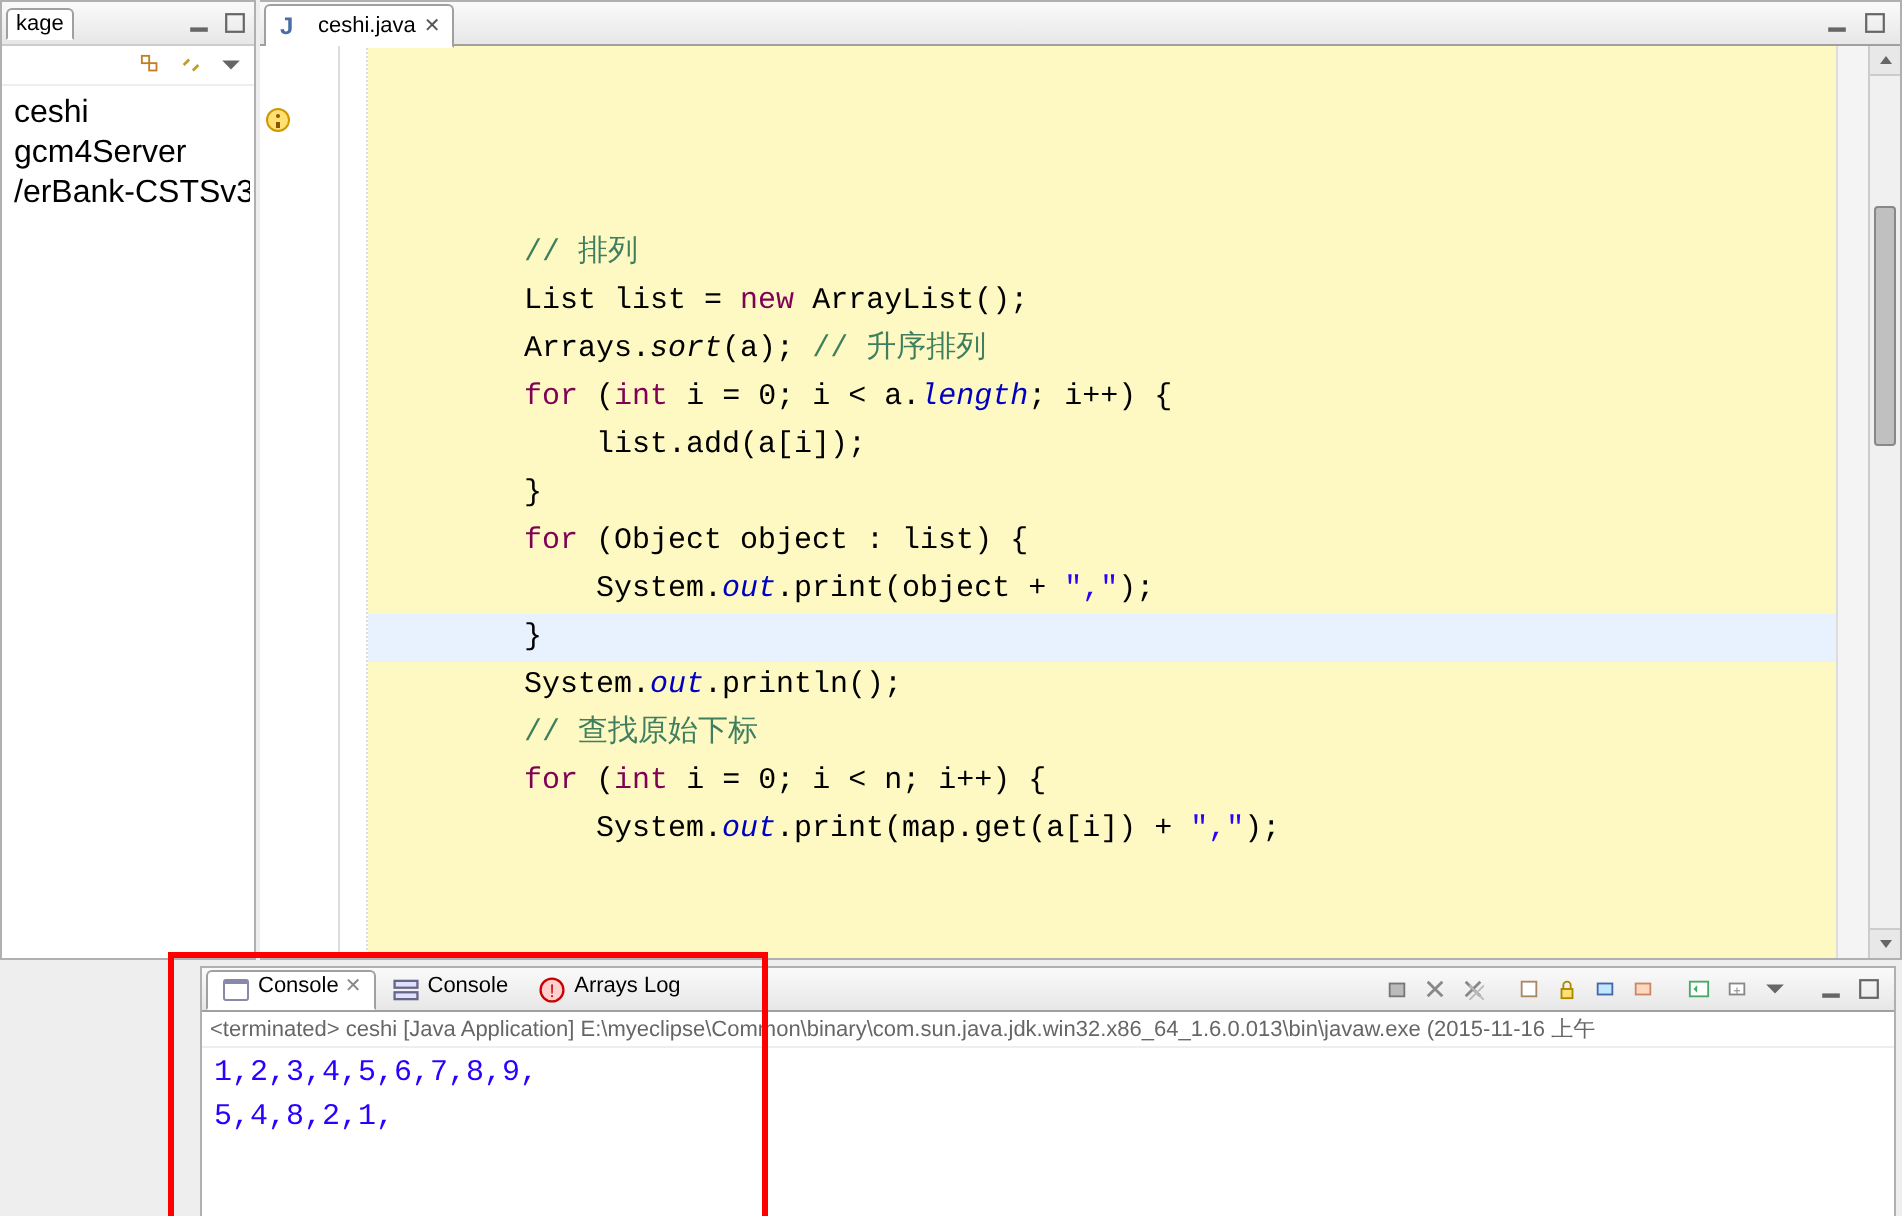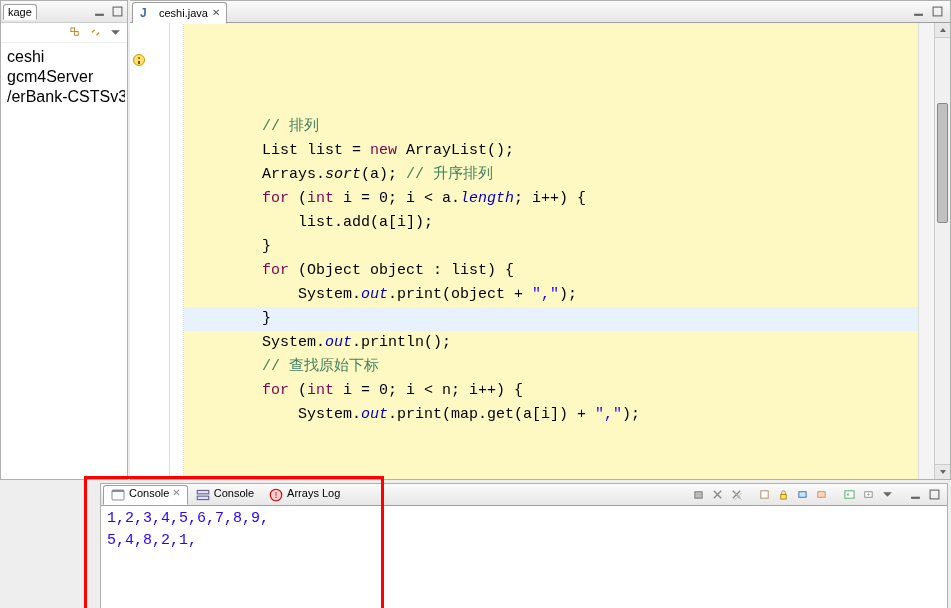--- a/index.html
+++ b/index.html
@@ -437,15 +437,16 @@
             <rect x="1" y="7" width="8" height="2" fill="#666"></rect>
           </svg>
         </div>
       <div class="mini-btn">
           <svg viewBox="0 0 10 10">
             <rect x="1" y="1" width="8" height="8" fill="none" stroke="#666"></rect>
           </svg>
         </div>
     </div>
   </div>
+  <div class="bp-status">&lt;terminated&gt; ceshi [Java Application] E:\myeclipse\Common\binary\com.sun.java.jdk.win32.x86_64_1.6.0.013\bin\javaw.exe (2015-11-16 上午</div>
   <div class="console-out" id="consoleOut">1,2,3,4,5,6,7,8,9,
 5,4,8,2,1,</div>
 </div>
 
 </body></html>

